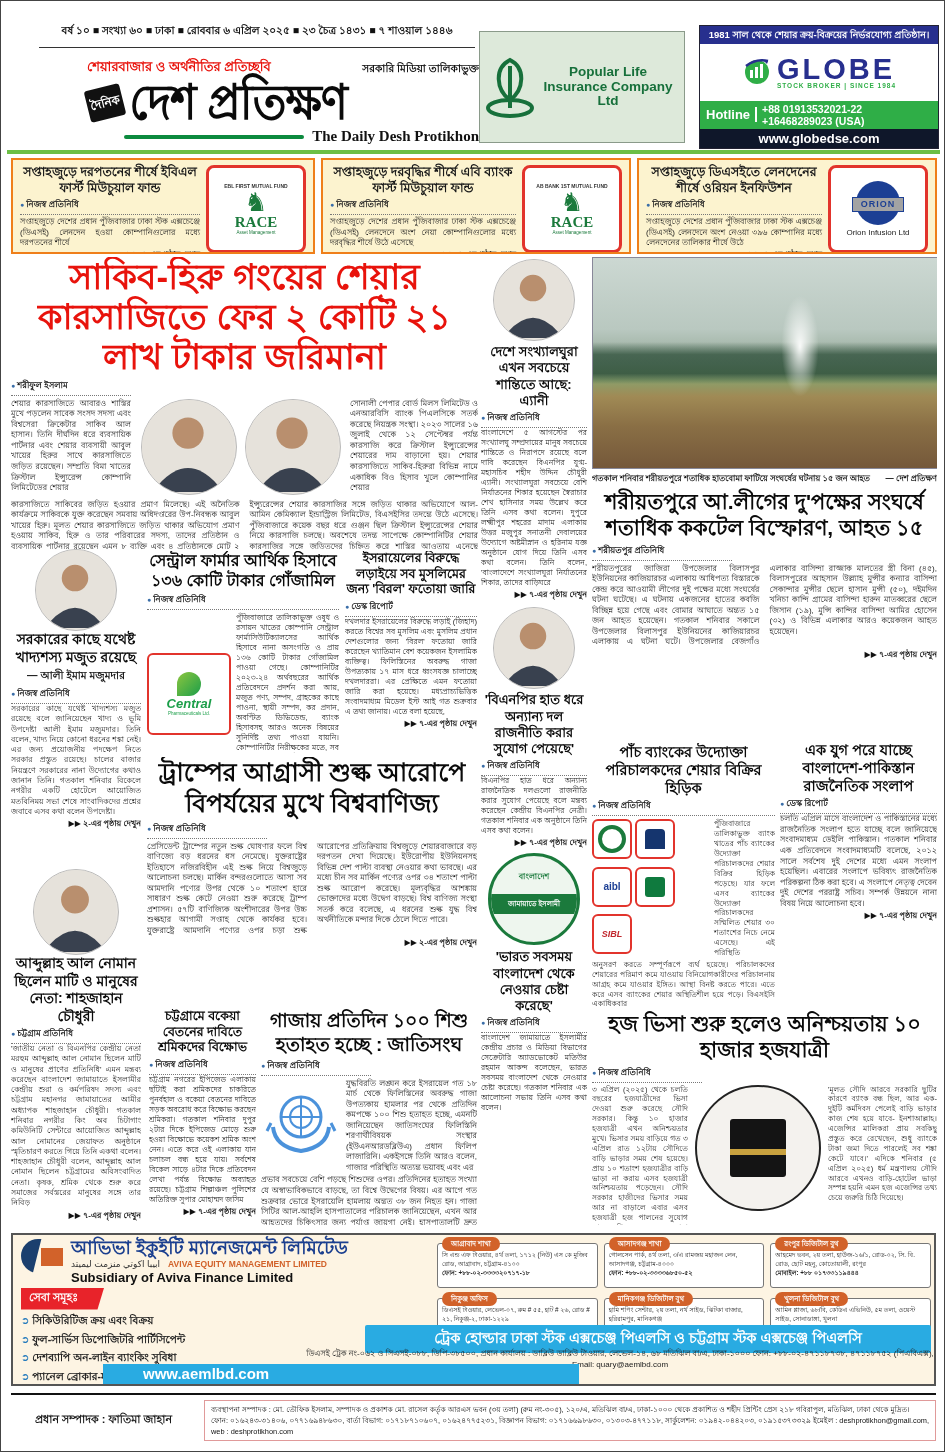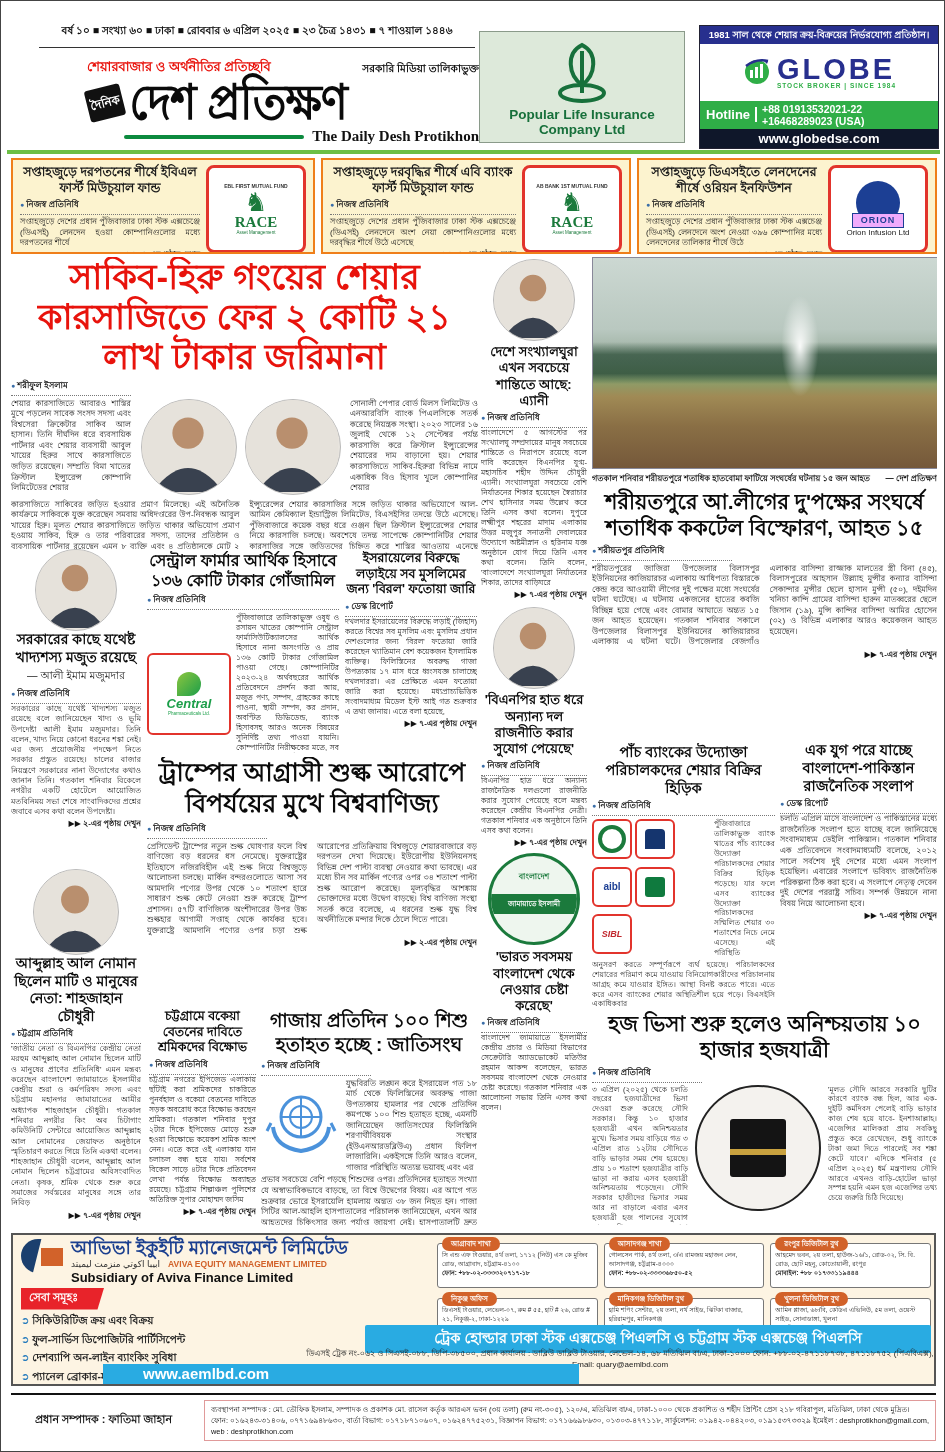--- a/index.html
+++ b/index.html
@@ -16,21 +16,21 @@
   .tag-black{color:#111;font-weight:bold;font-size:10.5px;}
   .mast-row{display:flex;align-items:center;gap:6px;margin-top:2px;}
   .daily-badge{background:#111;color:#fff;font-size:12px;font-weight:bold;padding:10px 3px;
                transform:rotate(-14deg);border-radius:3px;line-height:1;}
   .mast-title{font-size:45px;font-weight:bold;letter-spacing:-1px;line-height:1;color:#0a0a0a;
               transform:scaleY(1.08);white-space:nowrap;}
   .mast-sub{display:flex;align-items:center;justify-content:flex-end;gap:8px;margin-top:3px;}
   .green-swoosh{height:4px;width:180px;background:#0c8a3e;border-radius:2px;}
   .mast-en{font-family:"Liberation Serif",serif;font-weight:bold;font-size:15px;color:#111;}
   .ad-popular{left:478px;top:30px;width:206px;height:112px;background:#dde9da;border:1px solid #8a9a8a;
-              display:flex;flex-direction:column;align-items:center;justify-content:flex-end;padding:4px;}
+              display:flex;align-items:center;justify-content:flex-end;padding:4px;}
   .plic-emblem{flex:1;display:flex;align-items:center;justify-content:center;}
   .pop-label{color:#17703b;font-weight:bold;font-size:13.5px;text-align:center;line-height:1.1;}
   .ad-globe{left:698px;top:24px;width:240px;height:124px;border:1px solid #223;display:flex;flex-direction:column;}
   .globe-top{background:#272f8e;color:#fff;font-size:9.5px;font-weight:bold;text-align:center;padding:3px 2px;line-height:1.3;}
   .globe-mid{background:#fff;flex:1;display:flex;align-items:center;justify-content:center;gap:5px;}
   .globe-word{color:#272f8e;font-size:29px;font-weight:bold;letter-spacing:3px;line-height:.9;}
   .globe-tag{color:#2fae47;font-size:6.5px;font-weight:bold;letter-spacing:1px;text-align:right;}
   .globe-hot{background:#2fae47;color:#fff;display:flex;align-items:center;gap:5px;padding:2px 6px;}
   .hot-label{font-size:13px;font-weight:bold;border-right:2px solid #fff;padding-right:5px;}
   .hot-nums{font-size:10.5px;font-weight:bold;line-height:1.15;}
@@ -45,22 +45,22 @@
   .byline::before{content:"● ";color:#3a6ea8;font-size:7px;}
   .tz-body{font-size:8px;text-align:justify;line-height:1.3;margin-top:2px;}
   .cont{font-weight:bold;font-size:8px;display:block;text-align:right;color:#111;}
   .tz-img{width:94px;height:82px;background:#fff;border:3px solid #e2342c;border-radius:8px;
           display:flex;flex-direction:column;align-items:center;justify-content:center;overflow:hidden;}
   .race-top{font-size:5px;font-weight:bold;color:#333;text-align:center;}
   .race-knight{color:#1b7a3c;font-size:26px;line-height:1;}
   .race-word{font-family:"Liberation Serif",serif;color:#1b7a3c;font-weight:bold;font-size:15px;line-height:1;}
   .race-sub{font-size:4.5px;color:#1b7a3c;}
   .orion-circle{width:44px;height:44px;border-radius:50%;background:#1c3f94;position:relative;}
-  .orion-band{position:absolute;left:-4px;right:-4px;top:16px;height:13px;background:#f0abfc;border:1px solid #1c3f94;
-              font-size:9px;font-weight:bold;color:#1c3f94;text-align:center;line-height:12px;letter-spacing:1px;margin-top:16px;}
+  .orion-band{position:absolute;left:-4px;right:-4px;top:16px;height:13px;background:#a3a3a3;border:1px solid #1c3f94;
+              font-size:9px;font-weight:bold;color:#1c3f94;text-align:center;line-height:12px;letter-spacing:1px;}
   .orion-cap{font-size:8px;color:#222;margin-top:3px;}
   
   .hl{font-weight:bold;color:#0a0a0a;text-align:center;line-height:1.25;}
   .hl-red{color:#e8130c;font-weight:bold;text-align:center;line-height:1.14;font-size:35px;}
   .body-txt{font-size:8px;text-align:justify;line-height:1.32;color:#1c1c1c;}
   .lead{left:10px;top:256px;width:467px;height:292px;overflow:hidden;}
   .lead-top{display:flex;gap:6px;margin-top:3px;}
   .lead-colL{width:120px;}
   .lead-colR{width:128px;}
   .avatars{display:flex;gap:8px;align-items:flex-start;justify-content:center;flex:1;}
@@ -76,21 +76,21 @@
     background:
       radial-gradient(ellipse 26px 70px at 60% 42%, rgba(255,255,255,.95), rgba(255,255,255,0) 72%),
       linear-gradient(180deg, transparent 40%, rgba(43,77,56,.75) 46%, rgba(43,77,56,.8) 55%, transparent 60%),
       linear-gradient(180deg,#ccd8d2 0%,#b9c8c0 34%,#93a896 50%,#8aa06c 58%,#a08a55 66%,#8a6f45 80%,#75583a 100%);}
   .caption{display:flex;justify-content:space-between;font-size:8.2px;font-weight:bold;margin:3px 0 4px;}
   .credit{white-space:nowrap;}
   .sh-hl{font-size:21px;}
   .two-col{column-count:2;column-gap:10px;}
   .sidecol .hl{font-size:14px;}
   .food{left:10px;top:548px;width:130px;height:318px;overflow:hidden;}
-  .attrib{font-size:10.5px;font-weight:normal;text-align:center;margin-top:2px;}
+  .attrib{font-size:10.5px;font-weight:bold;text-align:center;margin-top:2px;}
   .sidecol .body-txt{font-size:7.8px;}
   .noman{left:10px;top:868px;width:130px;height:356px;overflow:hidden;}
   .central{left:146px;top:550px;width:192px;height:202px;overflow:hidden;}
   .central .hl{font-size:16px;}
   .cen-flex{display:flex;gap:5px;margin-top:3px;}
   .cen-logo{width:80px;height:78px;border:2px solid #e2342c;border-radius:6px;background:#fff;flex:none;
             display:flex;flex-direction:column;align-items:center;justify-content:center;margin-top:40px;}
   .cen-leaf{width:24px;height:24px;border-radius:50% 50% 50% 0;background:linear-gradient(135deg,#8dc63f,#1b9e49);}
   .cen-word{color:#1b9e49;font-weight:bold;font-size:13px;font-style:italic;}
   .cen-sub{font-size:4.5px;color:#1b9e49;}

